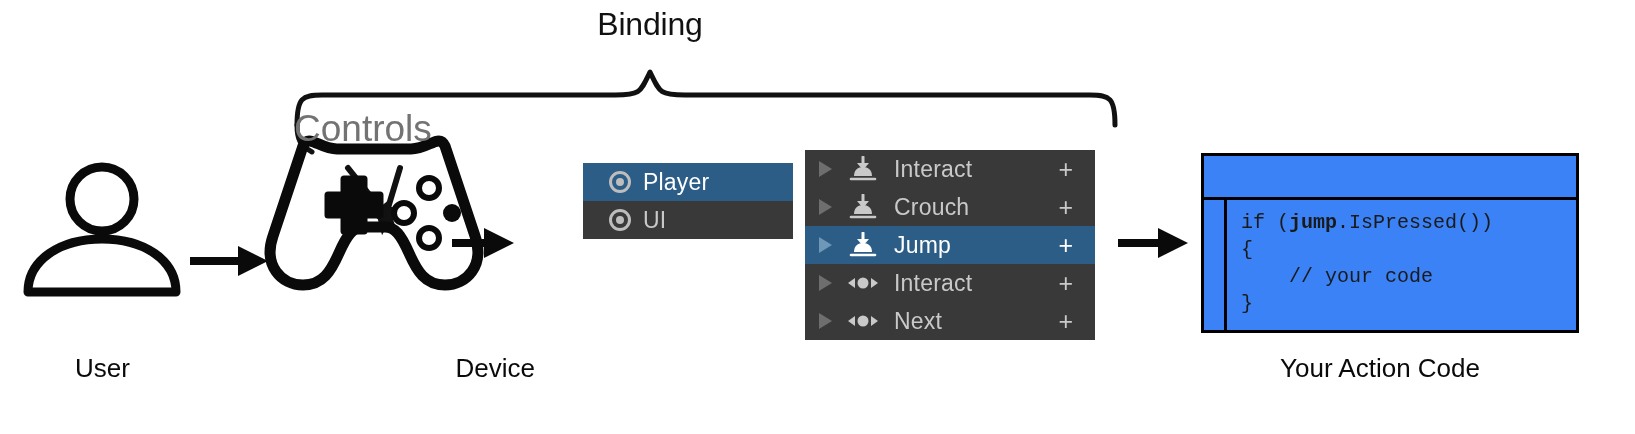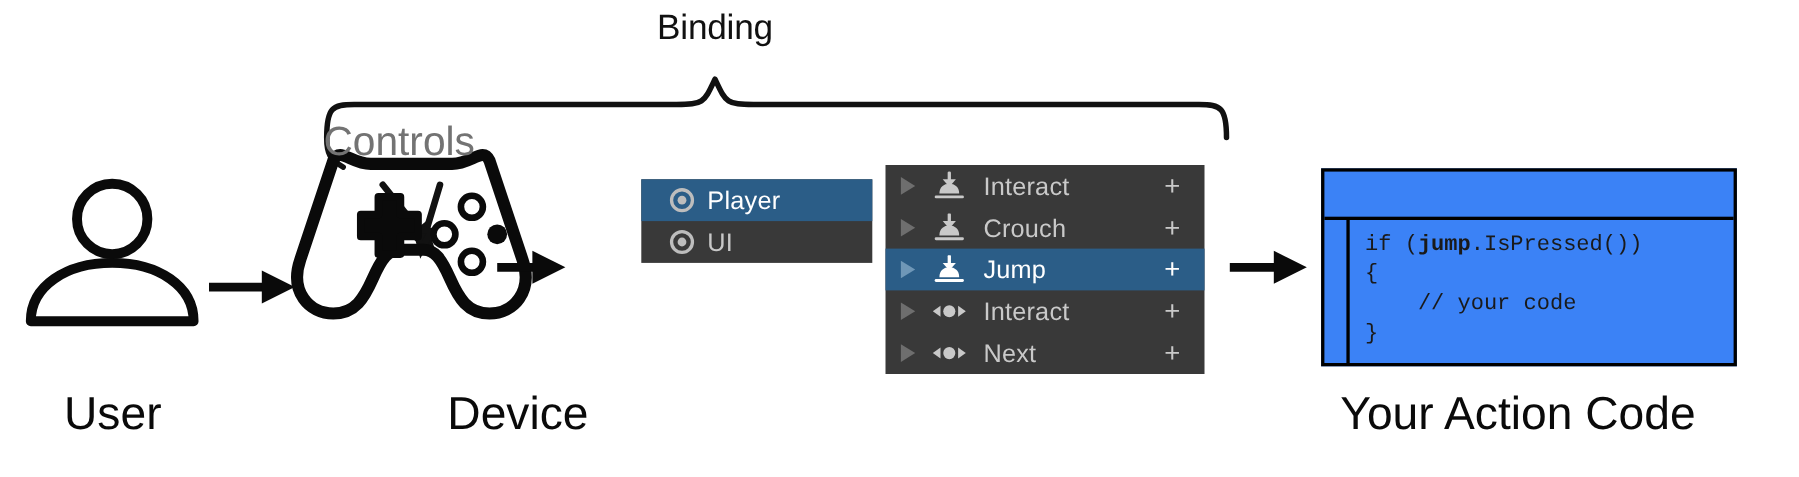--- a/index.html
+++ b/index.html
@@ -33,21 +33,21 @@
   .label-controls {
     left: 294px; top: 110px;
     font-size: 37px;
     color: #737373;
     line-height: 1;
     white-space: nowrap;
   }
 
   
   .caption {
-    font-size: 42px;
+    font-size: 26px;
     color: #0a0a0a;
     line-height: 1;
     white-space: nowrap;
     text-align: center;
   }
   .cap-user   { left: 0px;    top: 355px; width: 205px; }
   .cap-device { left: 215px;  top: 355px; width: 320px; text-align: right; }
   .cap-map    { left: 560px;  top: 355px; width: 560px; }
   .cap-code   { left: 1125px; top: 355px; width: 510px; text-align: center; }
 

